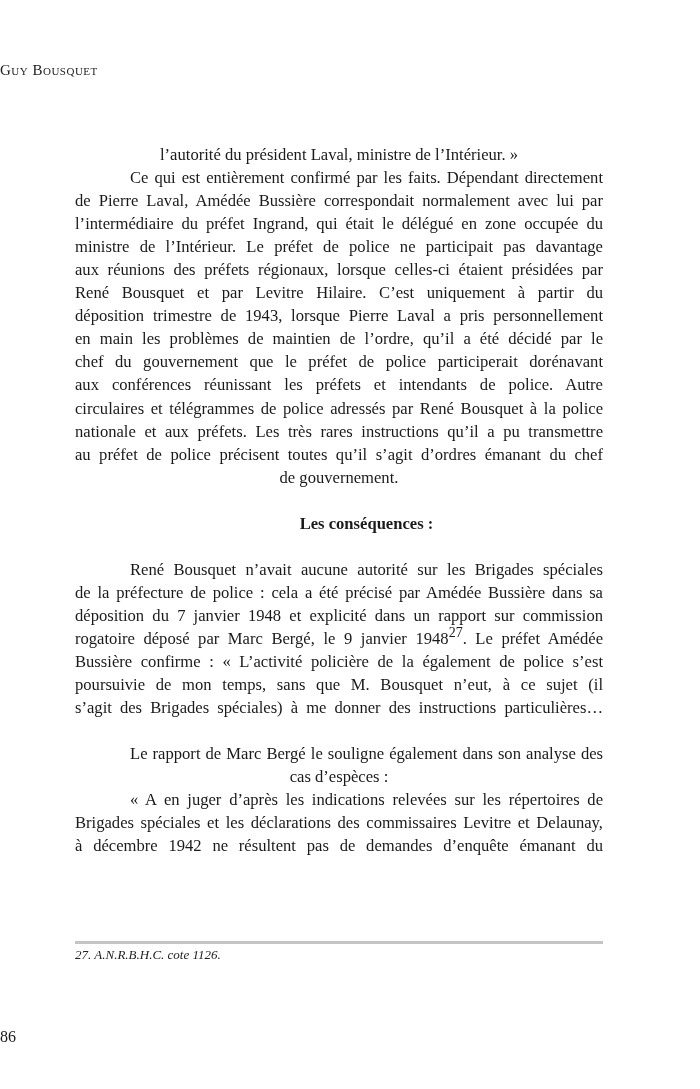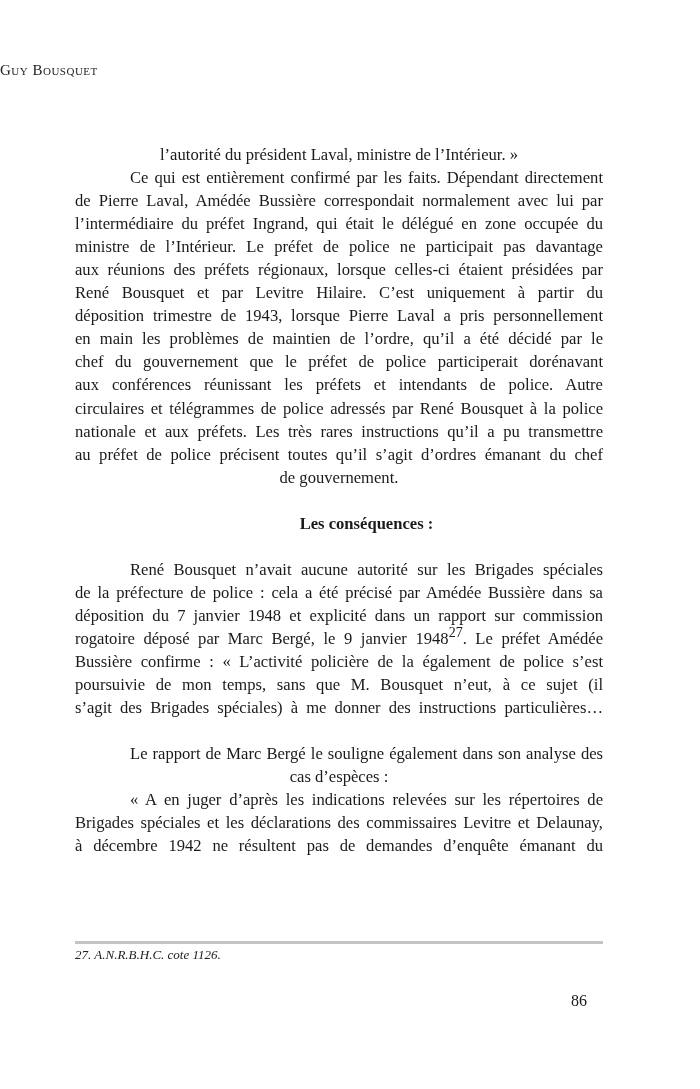--- a/index.html
+++ b/index.html
@@ -9,21 +9,21 @@
          font-size: 15px; letter-spacing: 0.5px; font-variant: small-caps; color: #222; }
   .text-block { position: absolute; left: 75px; width: 528px; top: 143px; }
   .line { font-size: 16.6px; line-height: 23.05px; height: 23.05px; white-space: nowrap; text-align: center; }
   .just { text-align: justify; text-align-last: justify; font-family: Liberation Serif, serif; }
   .indent { padding-left: 55px; }
   .gap { height: 23px; }
   .heading { font-weight: bold; padding-left: 55px; }
   sup { font-size: 14px; line-height: 0; vertical-align: super; }
   .fn-rule { position: absolute; left: 75px; width: 528px; top: 941px; height: 3px; background: #c4c4c4; }
   .footnote { position: absolute; left: 75px; top: 947px; font-size: 13px; font-style: italic; color: #222; }
-  .page-number { position: absolute; top: 992px; left: 0; width: 587px; text-align: right; font-size: 16px; }
+  .page-number { position: absolute; top: 1028px; left: 0; width: 587px; text-align: left; font-size: 16px; }
 </style>
 </head>
 <body>
 
 <div class="running-head">Guy Bousquet</div>
 
 <div class="text-block">
   <div class="line">l’autorité du président Laval, ministre de l’Intérieur. »</div>
   <div class="line just indent">Ce qui est entièrement confirmé par les faits. Dépendant directement</div>
   <div class="line just">de Pierre Laval, Amédée Bussière correspondait normalement avec lui par</div>

